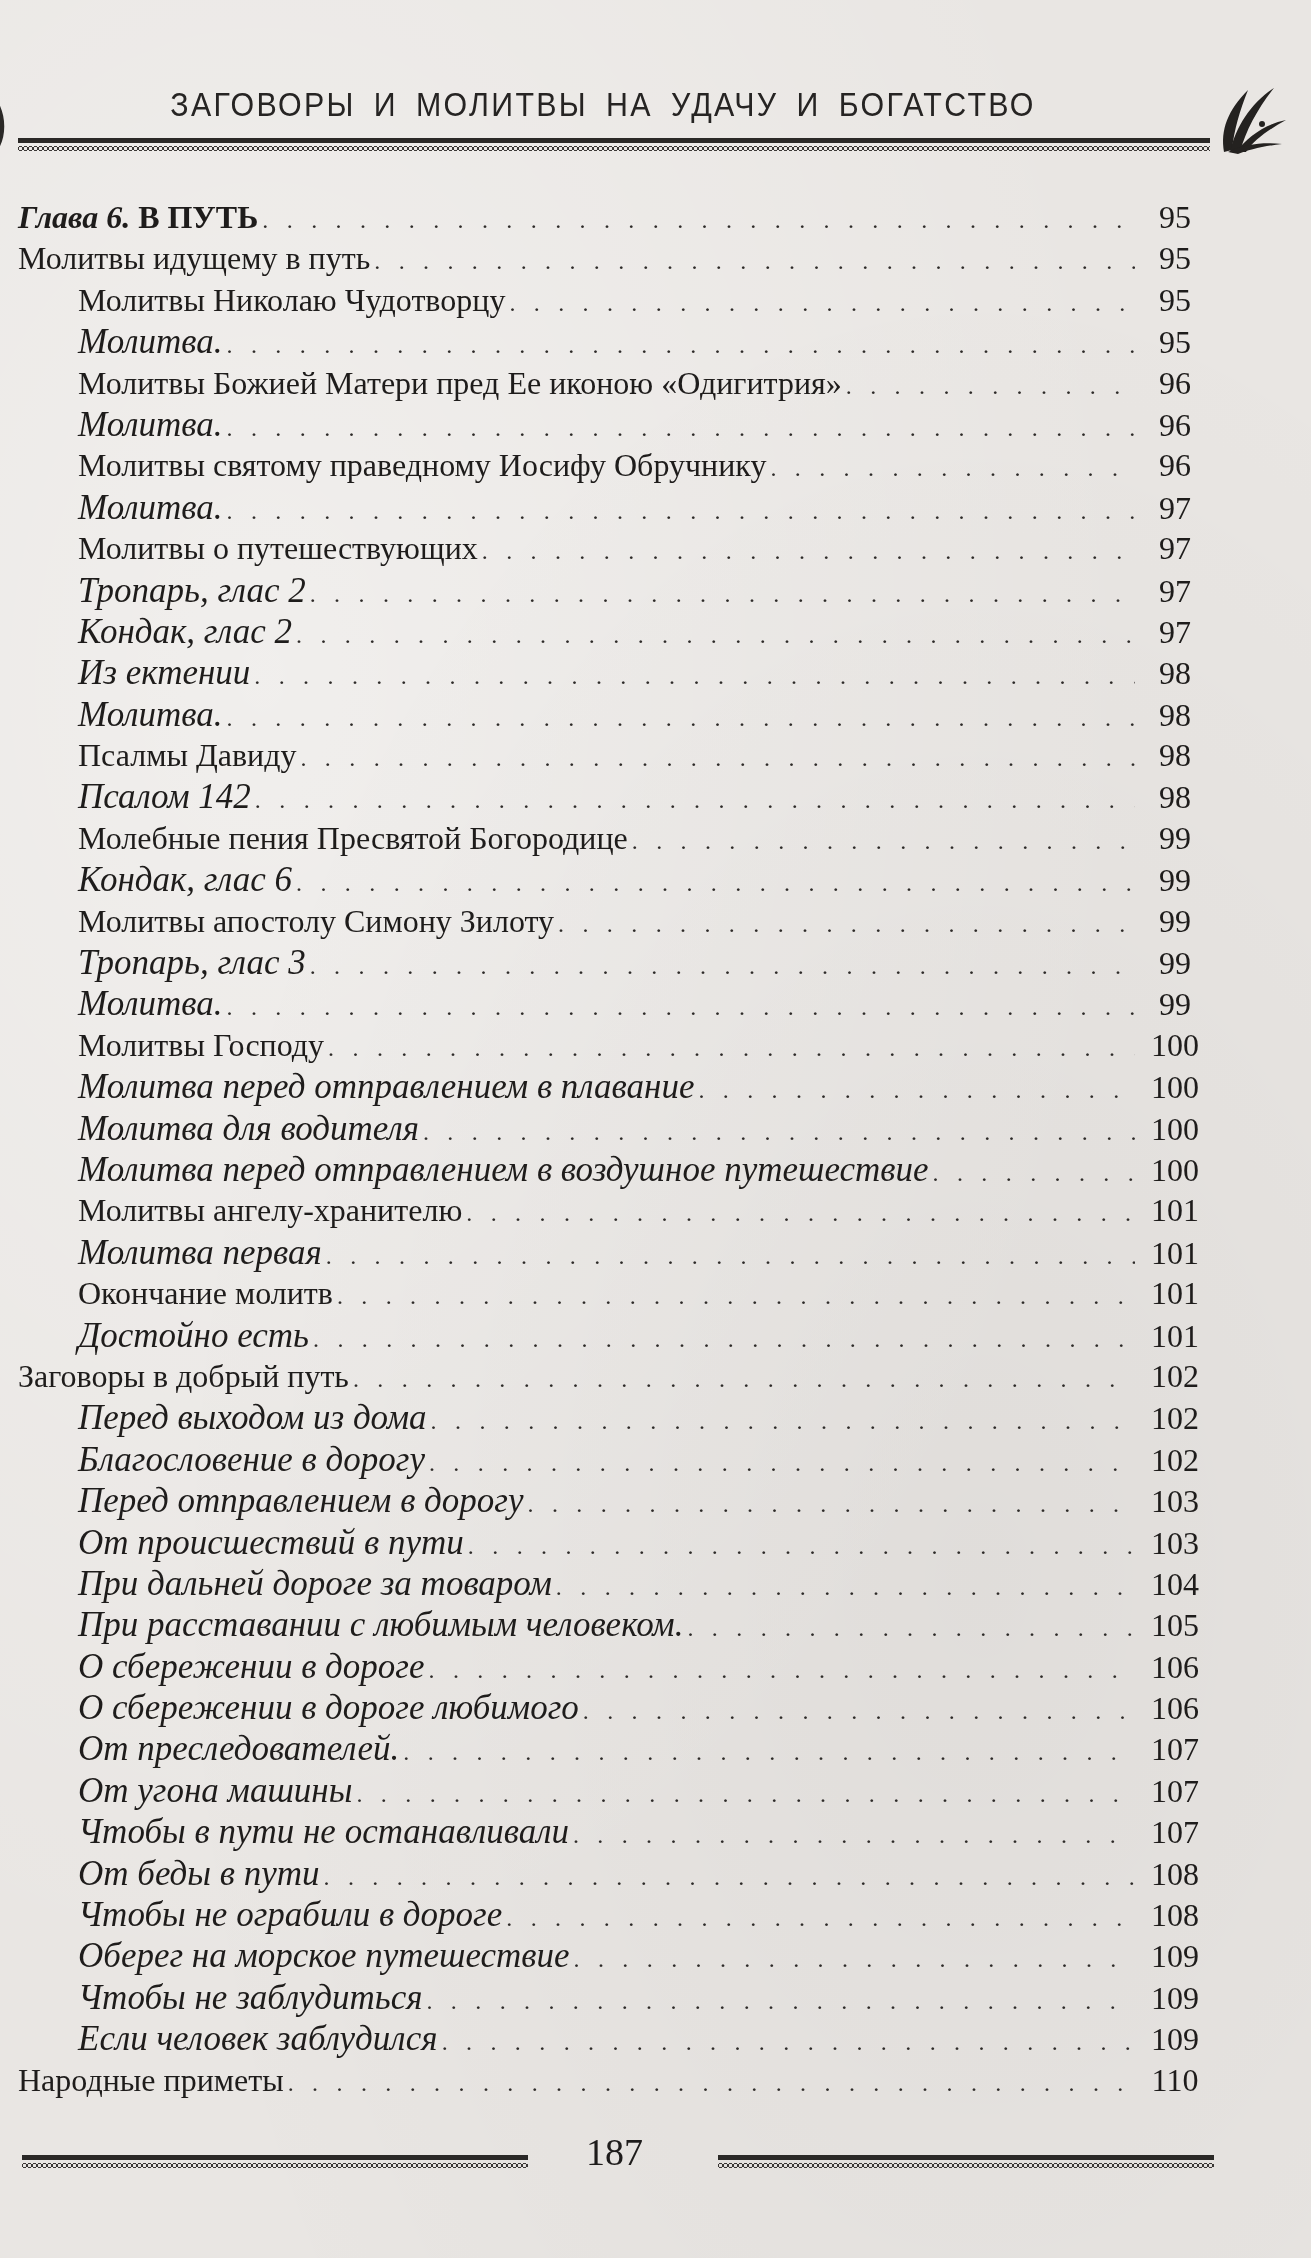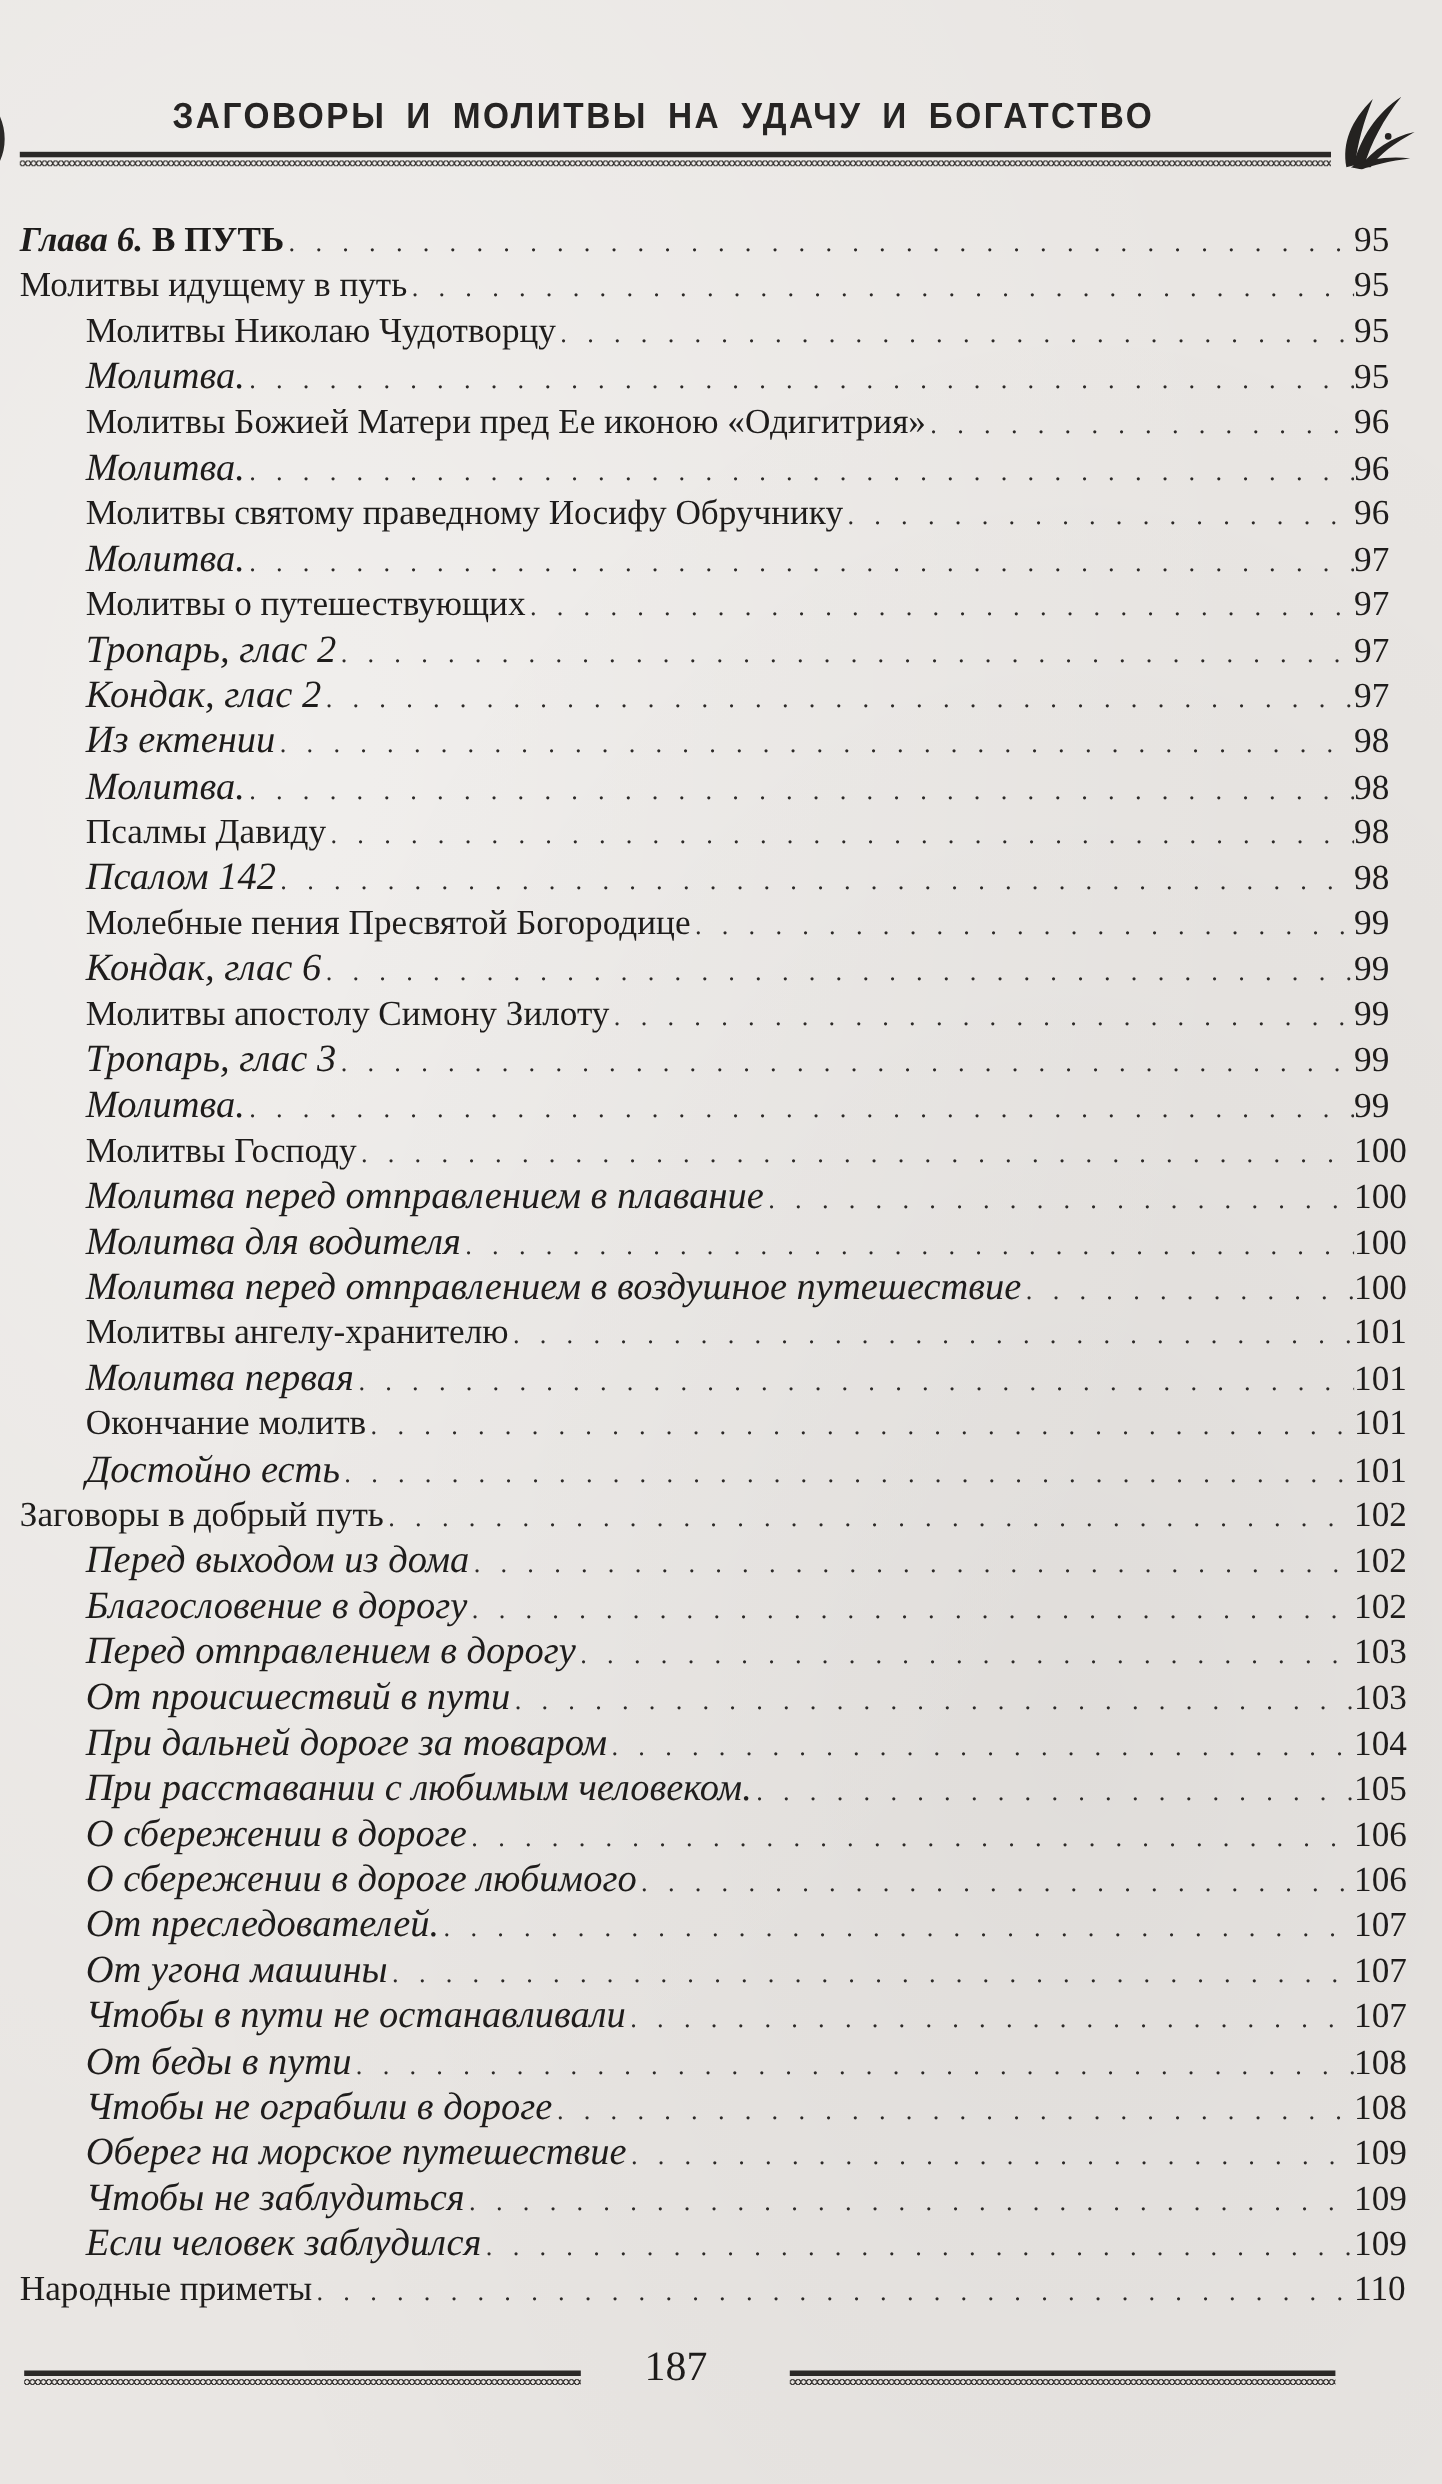--- a/index.html
+++ b/index.html
@@ -6,21 +6,21 @@
     body {
       width: 1311px; height: 2258px;
       background: #e9e6e3;
       background-image: radial-gradient(ellipse at 75% 70%, rgba(0,0,0,0.04), transparent 60%),
                         radial-gradient(ellipse at 20% 30%, rgba(255,255,255,0.35), transparent 60%);
       position: relative; overflow: hidden;
       color: #1e1c1b;
       font-family: "Liberation Serif", "DejaVu Serif", serif;
     }
     .header {
-      position: absolute; left: 0; top: 0; width: 1100px; height: 170px; font-weight: bold;
+      position: absolute; left: 0; top: 0; width: 1100px; height: 170px;
     }
     .header-title {
       position: absolute; left: 48px; top: 86px; width: 1110px;
       text-align: center;
       font-family: "Liberation Sans", "DejaVu Sans", sans-serif;
       font-size: 33px; letter-spacing: 2.5px; word-spacing: 8px;
       color: #262423; transform: scaleX(0.92); transform-origin: center;
     }
     .rule {
       position: absolute; height: 14px;
@@ -44,21 +44,21 @@
     .toc-row.level-1 { padding-left: 78px; }
     .toc-title { white-space: nowrap; flex: 0 0 auto; padding-right: 4px; }
     .toc-title.italic { font-style: italic; font-size: 35px; }
     .toc-title.chapter .ch-prefix { font-style: italic; font-weight: bold; }
     .toc-title.chapter .ch-name { font-weight: bold; }
     .dots {
       flex: 1 1 auto; overflow: hidden; white-space: nowrap;
       letter-spacing: 6.2px; color: #2d2a28; font-size: 24px;
     }
     .page {
-      flex: 0 0 auto; width: 80px; text-align: left; 
+      flex: 0 0 auto; width: 80px; text-align: center; padding-right: 96px;
       white-space: nowrap;
     }
     .footer-rule-left { left: 22px; top: 2155px; width: 506px; }
     .footer-rule-right { left: 718px; top: 2155px; width: 496px; }
     .page-number {
       position: absolute; left: 586px; top: 2130px; width: 90px; text-align: left;
       font-size: 38px; color: #1e1c1b;
     }
   </style>
 </head>

